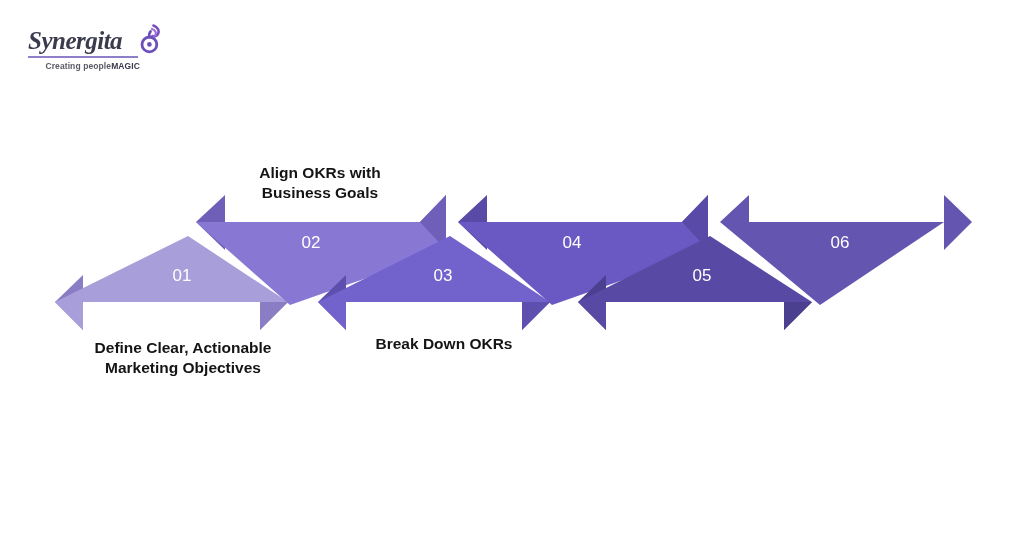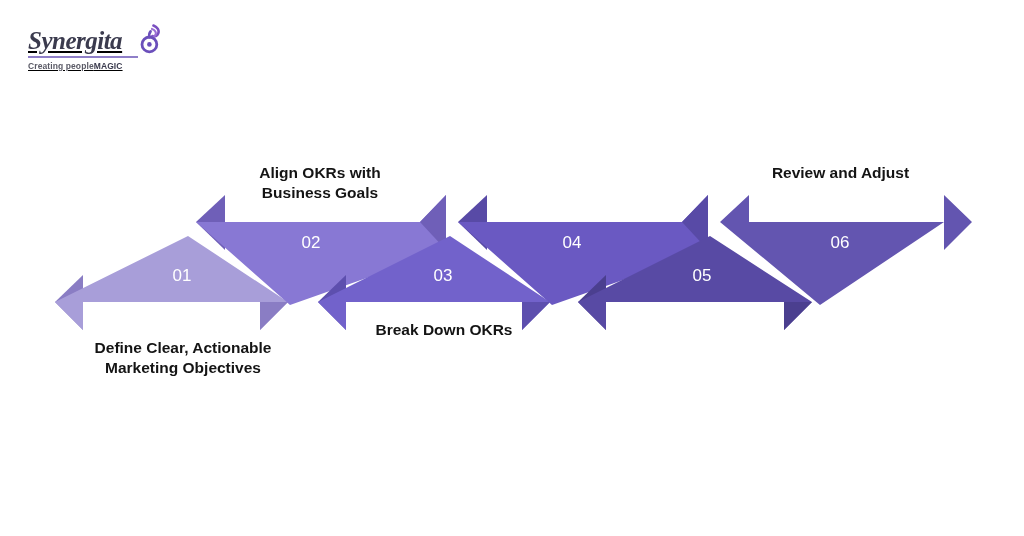--- a/index.html
+++ b/index.html
@@ -5,21 +5,21 @@
   * { margin:0; padding:0; box-sizing:border-box; }
   html, body {
     width:1024px; height:536px;
     background:#ffffff;
     font-family:"Liberation Sans", sans-serif;
     overflow:hidden;
   }
   #page { position:relative; width:1024px; height:536px; background:#ffffff; }
 
   
-  #logo-block { position:absolute; left:28px; top:28px; width:128px;text-decoration:underline; }
+  #logo-block { position:absolute; left:28px; top:28px; width:128px; }
   #logo-wordmark {
     font-family:"Liberation Serif", serif;
     font-style:italic;
     font-weight:700;
     font-size:25px;
     letter-spacing:-0.5px;
     color:#3b3b4e;
     line-height:1;
     white-space:nowrap;
   }
@@ -28,21 +28,21 @@
     margin-top:3px;
     width:110px; height:1.5px;
     background:#8f7fc8;
   }
   #logo-tagline {
     margin-top:3px;
     font-size:8.5px;
     font-weight:600;
     color:#5a5a66;
     letter-spacing:0.1px;
-    text-align:left;
+    text-align:right;
     width:112px;
     white-space:nowrap;
   }
   #logo-tagline .magic { color:#3b3b4e; }
 
   
   #chevron-diagram { position:absolute; left:0px; top:150px; width:1024px; height:240px; }
   #chevron-svg { display:block; width:1024px; height:240px; }
 
   .step-number {
@@ -60,21 +60,21 @@
     text-align:center;
     font-family:"Liberation Sans", sans-serif;
     font-size:15.5px;
     font-weight:700;
     color:#141414;
     line-height:1.32;
     white-space:pre-line;
   }
   .cap-01 { left:68px;  top:338px; width:230px; }
   .cap-02 { left:215px; top:163px; width:210px; }
-  .cap-03 { left:345px; top:320px; width:198px; }
+  .cap-03 { left:345px; top:334px; width:198px; }
   .cap-04 { left:473px; top:163px; width:190px; }
   .cap-05 { left:615px; top:338px; width:178px; }
   .cap-06 { left:738px; top:163px; width:205px; }
 </style>
 </head>
 <body>
 
 <div id="page">
 
   <div id="logo-block">
@@ -136,15 +136,14 @@
       </g>
 
     </svg>
   </div>
 
   <div class="caption cap-02">Align OKRs with
 Business Goals</div>
   <div class="caption cap-01">Define Clear, Actionable
 Marketing Objectives</div>
   <div class="caption cap-03">Break Down OKRs</div>
-  <div class="caption cap-06">Review and Adjust</div>
 
 </div>
 
 </body></html>

